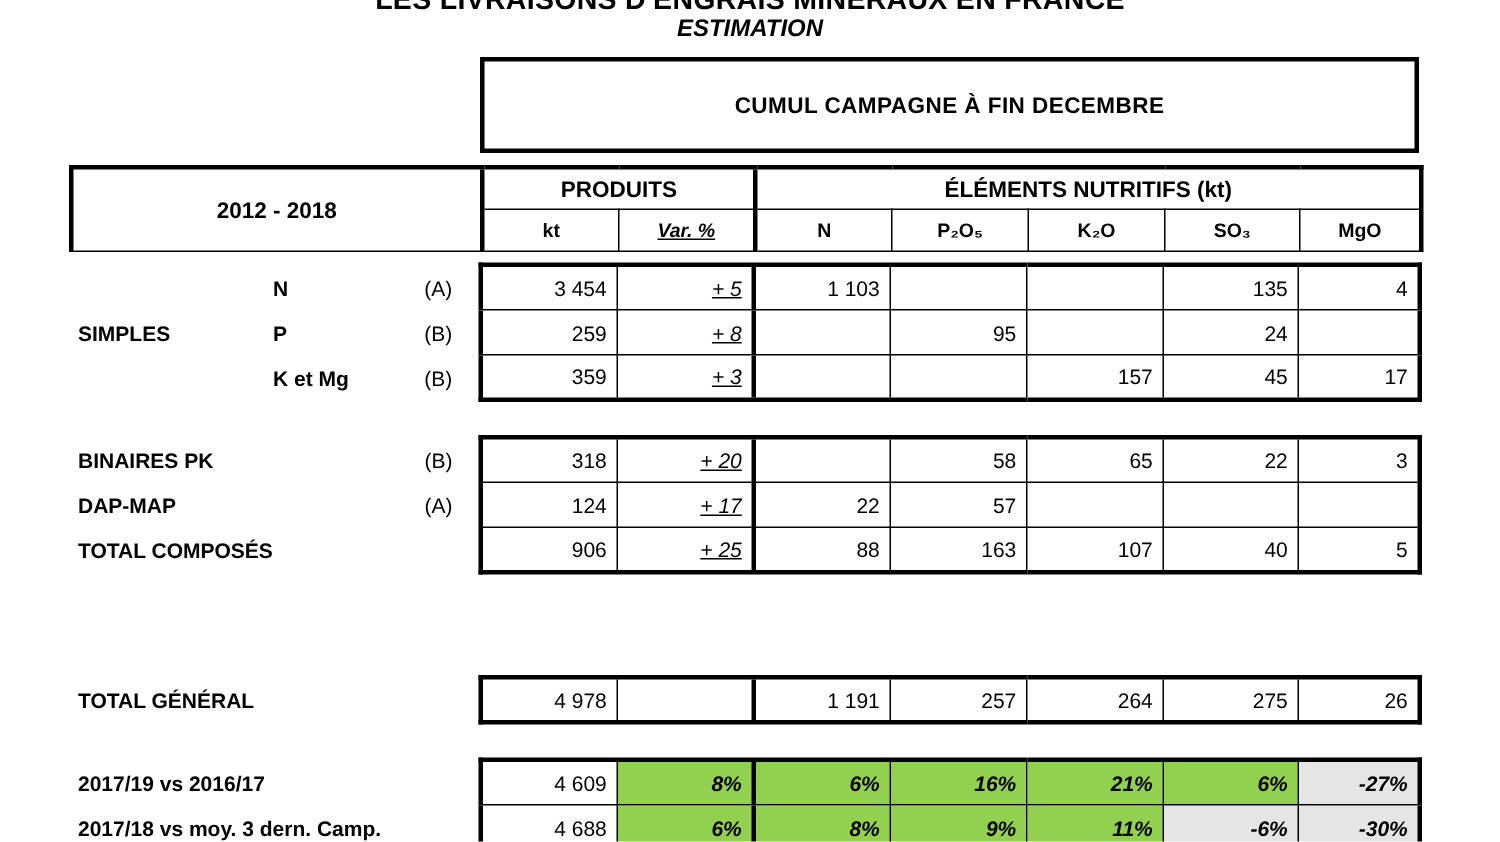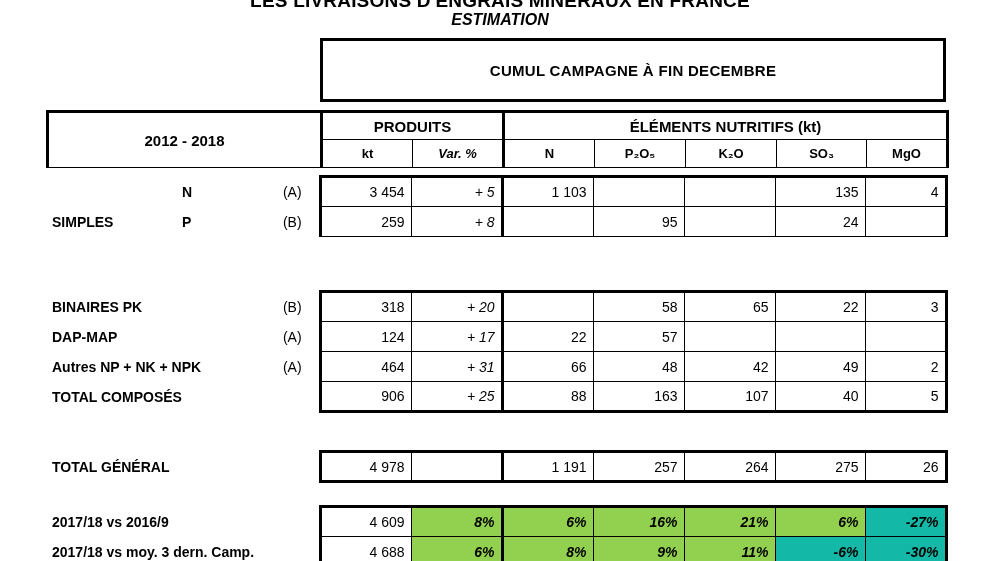--- a/index.html
+++ b/index.html
@@ -74,21 +74,21 @@
     height: 28px;
     box-sizing: border-box;
     font-weight: normal;
     overflow: hidden;
     white-space: nowrap;
   }
   .num { text-align: right; margin-top: 32px; }
   .ctr { text-align: center; }
   .lft { text-align: left; }
   .b   { font-weight: bold; }
-  .it  { font-style: italic; }
+  .it  { font-style: italic; text-decoration: underline; }
 
   
 
   
   .hdr-table {
     position: absolute;
     top: 110px;
     left: 46px;
     width: 900px;
   }
@@ -114,21 +114,21 @@
     left: 46px;
     width: 900px;
   }
   .blk td { height: 30px; }
   .blk .edge-l { border-left: 3px solid #000; }
   .blk .edge-r { border-right: 3px solid #000; }
   .blk .edge-t { border-top: 3px solid #000; }
   .blk .edge-b { border-bottom: 3px solid #000; }
 
   .green  { background: #92d050; }
-  .orange { background: #14b8a6; }
+  .orange { background: #e5e5e5; }
 
   .pctcell { font-weight: bold; font-style: italic; text-align: right; }
 
   .nb { border: none !important; }
 </style>
 </head>
 <body>
 
 <div class="page">
 
@@ -199,20 +199,32 @@
       <td class="nb b lft">P</td>
       <td class="nb ctr">(B)</td>
       <td class="num edge-l">259</td>
       <td class="num it">+ 8</td>
       <td class="num edge-l"></td>
       <td class="num">95</td>
       <td class="num"></td>
       <td class="num">24</td>
       <td class="num edge-r"></td>
     </tr>
+    <tr>
+      <td class="nb edge-l edge-b"></td>
+      <td class="nb edge-b b lft">K et Mg</td>
+      <td class="nb edge-b ctr">(B)</td>
+      <td class="num edge-b edge-l">359</td>
+      <td class="num it edge-b">+ 3</td>
+      <td class="num edge-b edge-l"></td>
+      <td class="num edge-b"></td>
+      <td class="num edge-b">157</td>
+      <td class="num edge-b">45</td>
+      <td class="num edge-b edge-r">17</td>
+    </tr>
   </tbody>
     </table>
 
   <table class="blk" style="top:290px">
     <colgroup>
       <col style="width:130px">
         <col style="width:90px">
         <col style="width:54px">
       <col style="width:91px">
         <col style="width:91px">
@@ -239,31 +251,20 @@
       <td class="nb ctr">(A)</td>
       <td class="num edge-l">124</td>
       <td class="num it">+ 17</td>
       <td class="num edge-l">22</td>
       <td class="num">57</td>
       <td class="num"></td>
       <td class="num"></td>
       <td class="num edge-r"></td>
     </tr>
     <tr>
-      <td class="nb edge-l b lft" colspan="2">Autres NP + NK + NPK</td>
-      <td class="nb ctr">(A)</td>
-      <td class="num edge-l">464</td>
-      <td class="num it">+ 31</td>
-      <td class="num edge-l">66</td>
-      <td class="num">48</td>
-      <td class="num">42</td>
-      <td class="num">49</td>
-      <td class="num edge-r">2</td>
-    </tr>
-    <tr>
       <td class="nb edge-l edge-b b lft" colspan="2">TOTAL COMPOSÉS</td>
       <td class="nb edge-b ctr"></td>
       <td class="num edge-b edge-l">906</td>
       <td class="num it edge-b">+ 25</td>
       <td class="num edge-b edge-l">88</td>
       <td class="num edge-b">163</td>
       <td class="num edge-b">107</td>
       <td class="num edge-b">40</td>
       <td class="num edge-b edge-r">5</td>
     </tr>
@@ -305,21 +306,21 @@
       <col style="width:91px">
         <col style="width:91px">
       <col style="width:91px">
         <col style="width:91px">
         <col style="width:91px">
         <col style="width:90px">
         <col style="width:81px">
     </colgroup>
     <tbody>
         <tr>
-      <td class="nb edge-l edge-t b lft" colspan="3">2017/18 vs 2016/9</td>
+      <td class="nb edge-l edge-t b lft" colspan="3">2017/19 vs 2016/17</td>
       <td class="num edge-t edge-l">4 609</td>
       <td class="pctcell edge-t green">8%</td>
       <td class="pctcell edge-t edge-l green">6%</td>
       <td class="pctcell edge-t green">16%</td>
       <td class="pctcell edge-t green">21%</td>
       <td class="pctcell edge-t green">6%</td>
       <td class="pctcell edge-t edge-r orange">-27%</td>
     </tr>
     <tr>
       <td class="nb edge-l b lft" colspan="3">2017/18 vs moy. 3 dern. Camp.</td>

